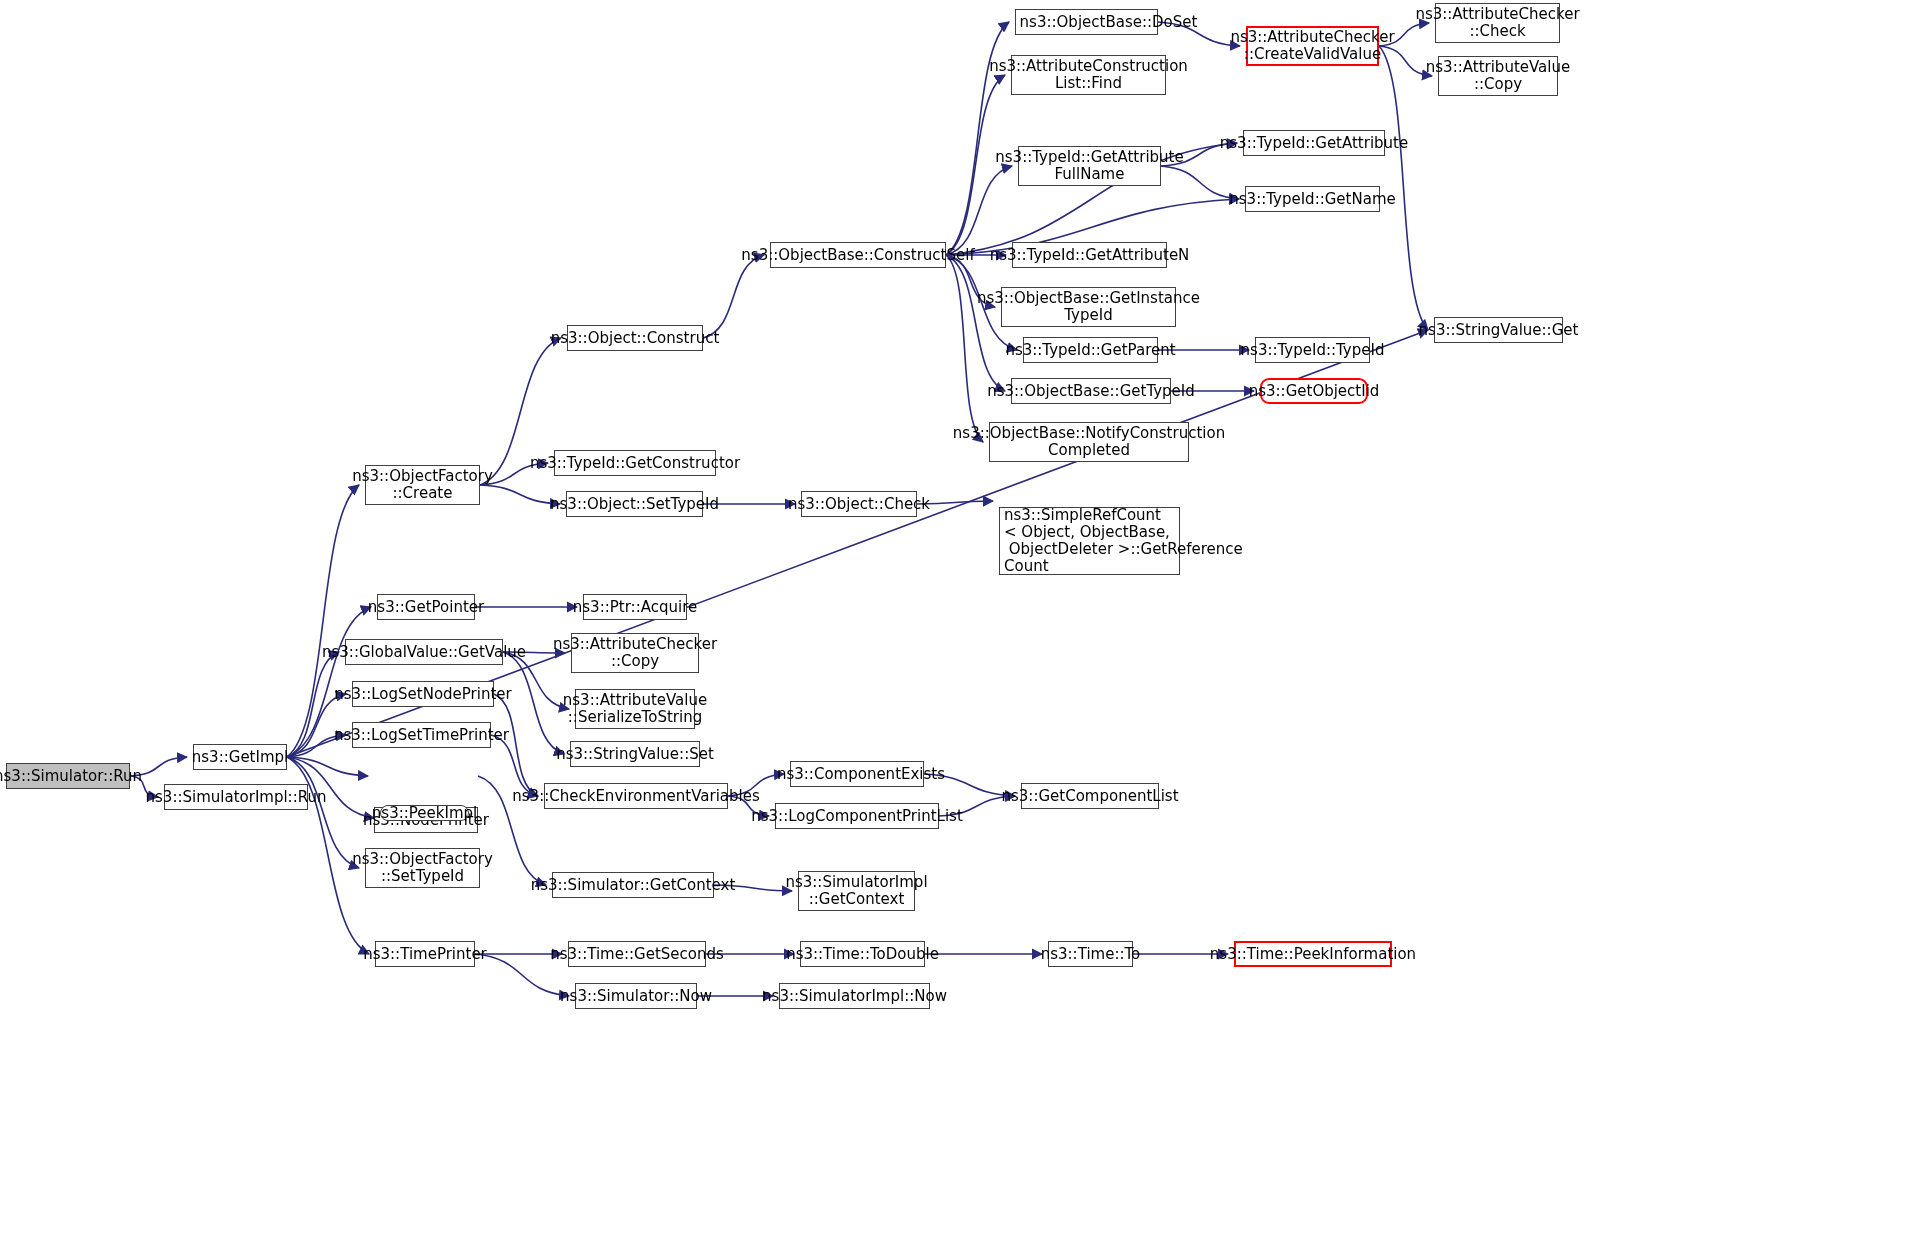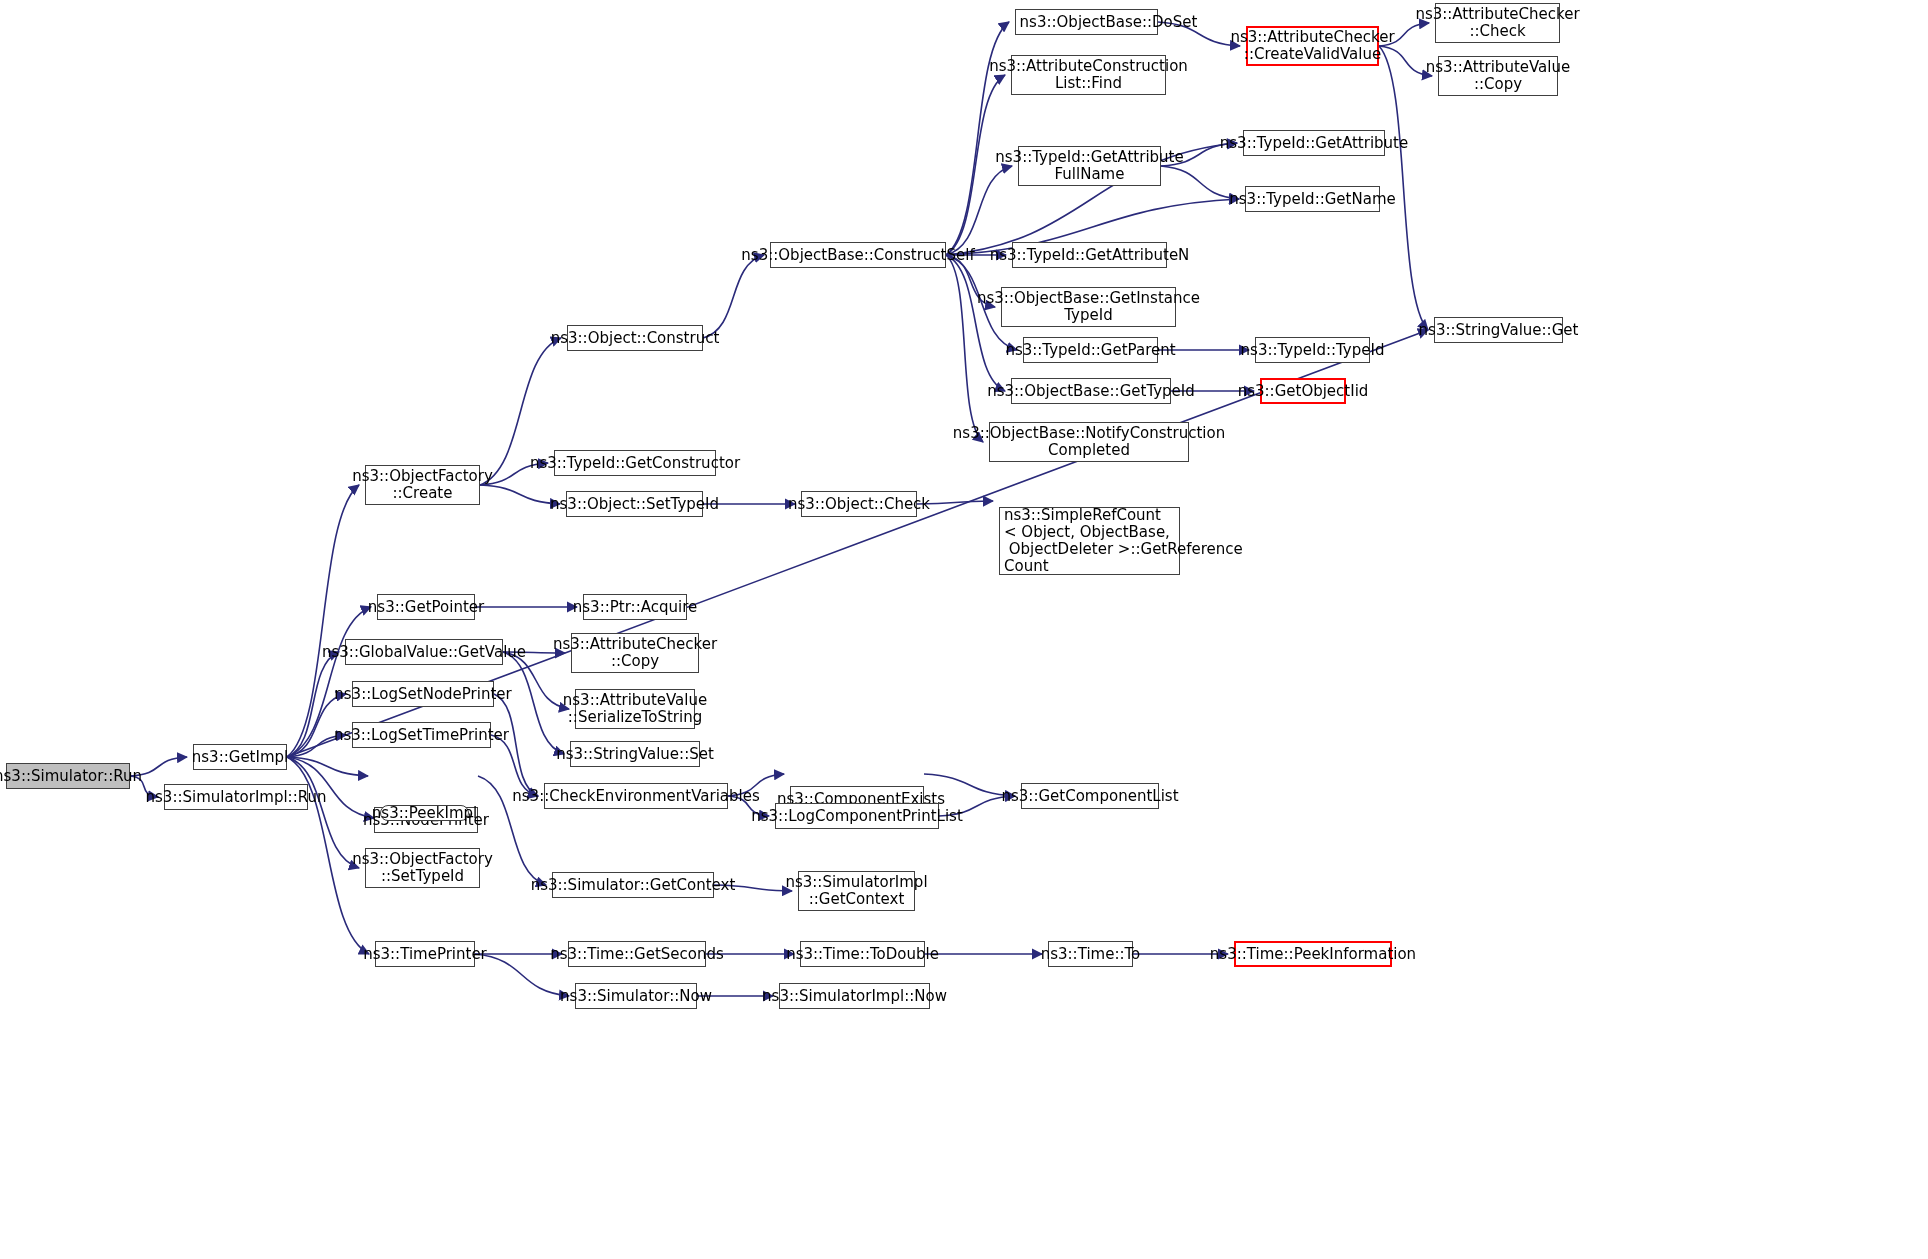--- a/index.html
+++ b/index.html
@@ -100,21 +100,21 @@
 ::Copy</div>
     <div class="node" style="left: 575px; top: 689px; width: 120px; height: 40px;">ns3::AttributeValue
 ::SerializeToString</div>
     <div class="node" style="left: 570px; top: 741px; width: 130px; height: 26px;">ns3::StringValue::Set</div>
     <div class="node" style="left: 544px; top: 783px; width: 184px; height: 26px;">ns3::CheckEnvironmentVariables</div>
     <div class="node" style="left: 552px; top: 872px; width: 162px; height: 26px;">ns3::Simulator::GetContext</div>
     <div class="node" style="left: 568px; top: 941px; width: 138px; height: 26px;">ns3::Time::GetSeconds</div>
     <div class="node" style="left: 575px; top: 983px; width: 122px; height: 26px;">ns3::Simulator::Now</div>
     <div class="node" style="left: 770px; top: 242px; width: 176px; height: 26px;">ns3::ObjectBase::ConstructSelf</div>
     <div class="node" style="left: 801px; top: 491px; width: 116px; height: 26px;">ns3::Object::Check</div>
-    <div class="node" style="left: 790px; top: 786px; width: 134px; height: 26px; padding-left: 12px;">ns3::ComponentExists</div>
+    <div class="node" style="left: 790px; top: 761px; width: 134px; height: 26px; padding-left: 12px;">ns3::ComponentExists</div>
     <div class="node" style="left: 775px; top: 803px; width: 164px; height: 26px;">ns3::LogComponentPrintList</div>
     <div class="node" style="left: 798px; top: 871px; width: 117px; height: 40px;">ns3::SimulatorImpl
 ::GetContext</div>
     <div class="node" style="left: 800px; top: 941px; width: 125px; height: 26px;">ns3::Time::ToDouble</div>
     <div class="node" style="left: 779px; top: 983px; width: 151px; height: 26px;">ns3::SimulatorImpl::Now</div>
     <div class="node" style="left: 1015px; top: 9px; width: 143px; height: 26px; padding-left: 48px;">ns3::ObjectBase::DoSet</div>
     <div class="node" style="left: 1011px; top: 55px; width: 155px; height: 40px;">ns3::AttributeConstruction
 List::Find</div>
     <div class="node" style="left: 1018px; top: 146px; width: 143px; height: 40px;">ns3::TypeId::GetAttribute
 FullName</div>
@@ -129,21 +129,21 @@
 &lt; Object, ObjectBase,
  ObjectDeleter &gt;::GetReference
 Count</div>
     <div class="node" style="left: 1021px; top: 783px; width: 138px; height: 26px;">ns3::GetComponentList</div>
     <div class="node" style="left: 1048px; top: 941px; width: 85px; height: 26px;">ns3::Time::To</div>
     <div class="node red" style="left: 1246px; top: 26px; width: 133px; height: 40px;">ns3::AttributeChecker
 ::CreateValidValue</div>
     <div class="node" style="left: 1243px; top: 130px; width: 142px; height: 26px;">ns3::TypeId::GetAttribute</div>
     <div class="node" style="left: 1245px; top: 186px; width: 135px; height: 26px;">ns3::TypeId::GetName</div>
     <div class="node" style="left: 1255px; top: 337px; width: 115px; height: 26px;">ns3::TypeId::TypeId</div>
-    <div class="node red" style="left: 1260px; top: 378px; width: 86px; height: 26px;">ns3::GetObjectIid</div>
+    <div class="node red" style="left: 1260px; top: 378px; width: 108px; height: 26px; border-radius: 9px;">ns3::GetObjectIid</div>
     <div class="node red" style="left: 1234px; top: 941px; width: 158px; height: 26px;">ns3::Time::PeekInformation</div>
     <div class="node" style="left: 1435px; top: 3px; width: 125px; height: 40px;">ns3::AttributeChecker
 ::Check</div>
     <div class="node" style="left: 1438px; top: 56px; width: 120px; height: 40px;">ns3::AttributeValue
 ::Copy</div>
     <div class="node" style="left: 1434px; top: 317px; width: 129px; height: 26px;">ns3::StringValue::Get</div>
     <div class="node" style="left: 583px; top: 594px; width: 104px; height: 26px;">ns3::Ptr::Acquire</div>
   </div>
 
 </body></html>

